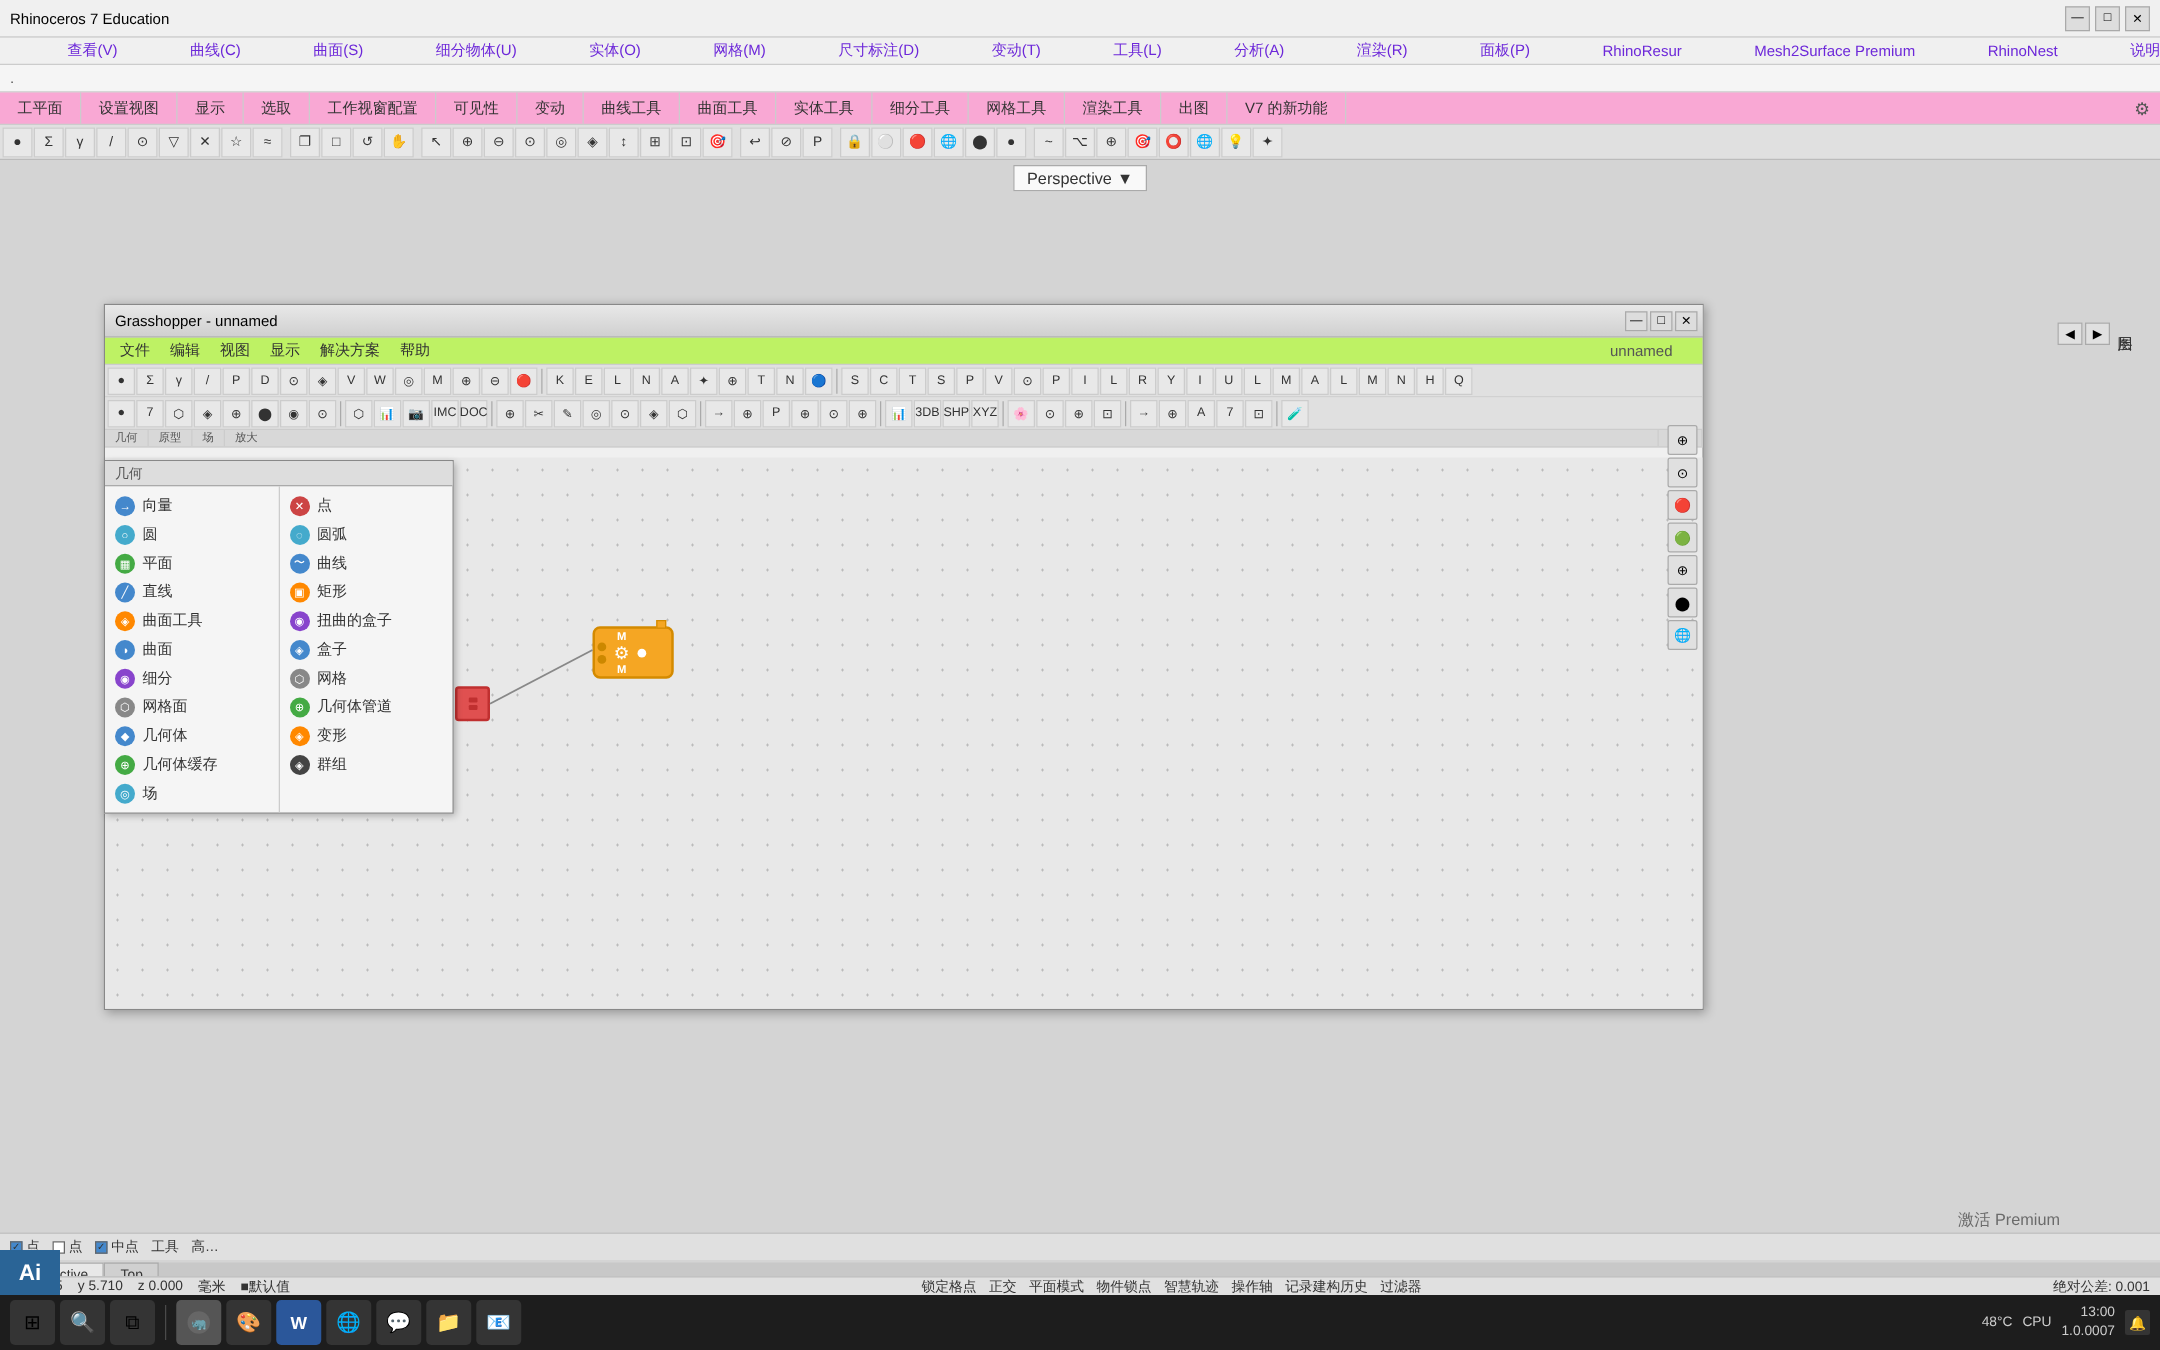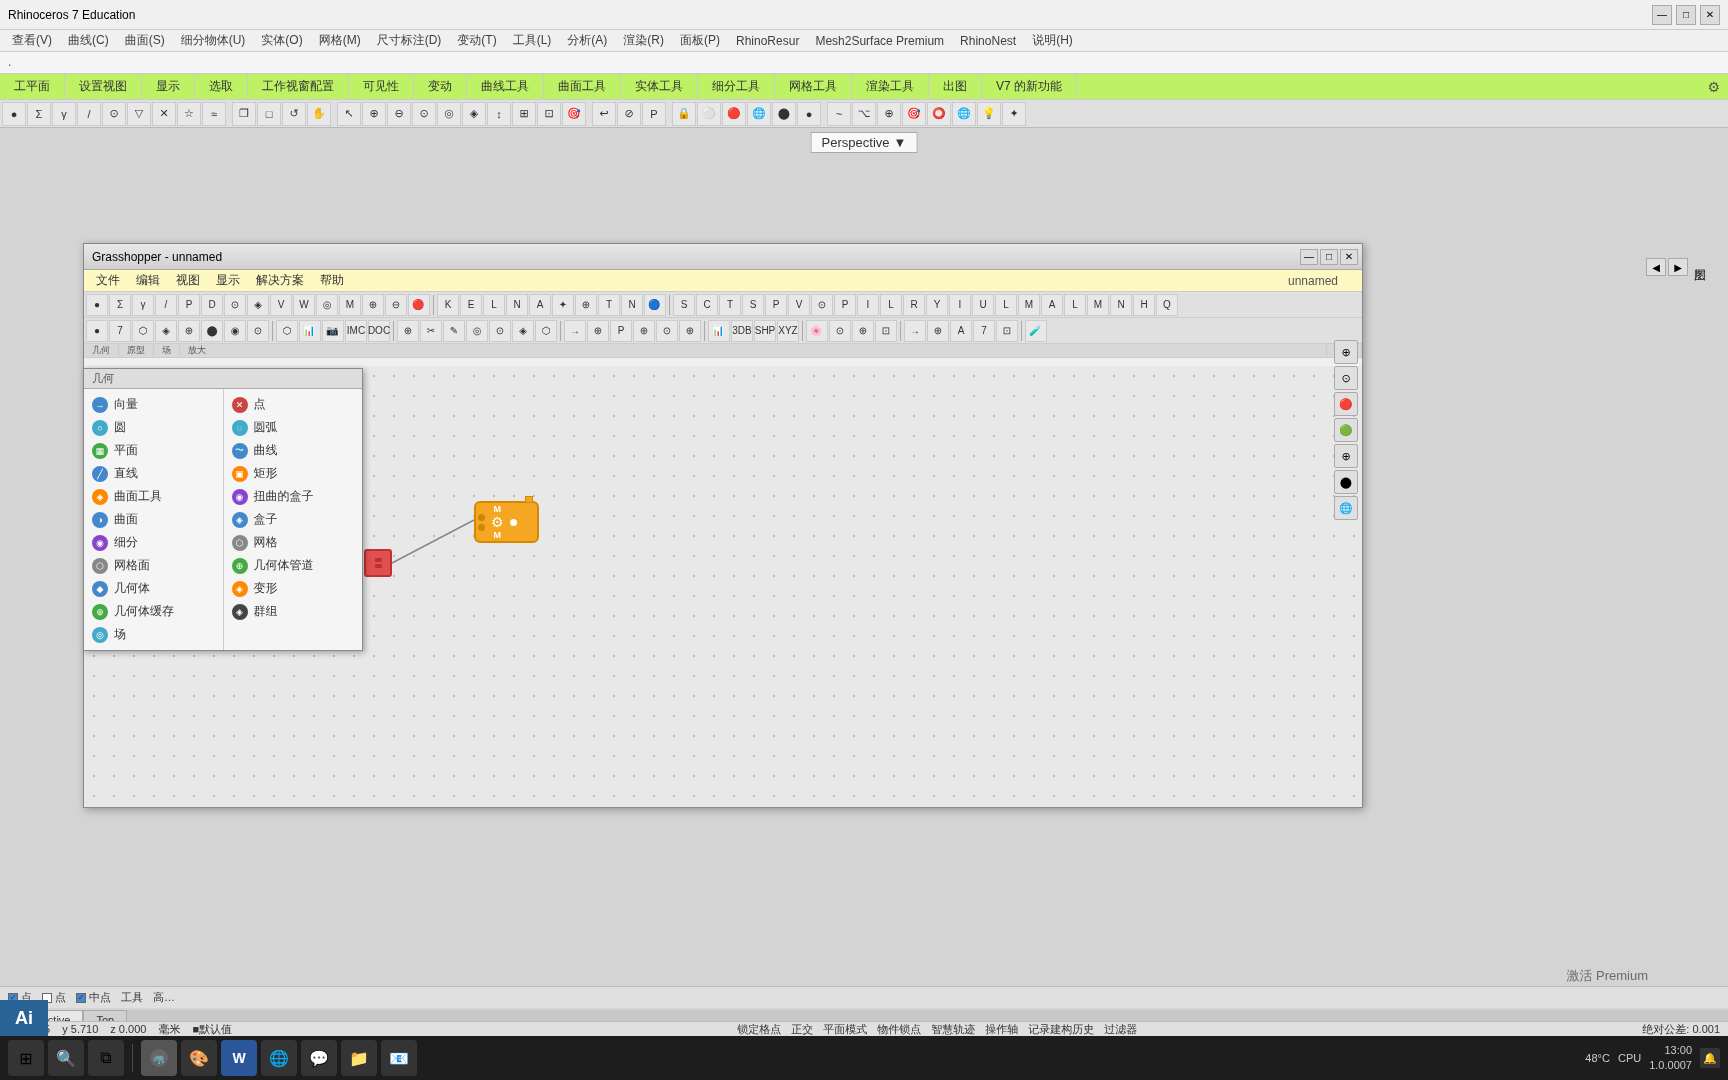--- a/index.html
+++ b/index.html
@@ -46,39 +46,40 @@
       height: 22px;
       background: #f0f0f0;
       display: flex;
       align-items: center;
       border-bottom: 1px solid #ccc;
       padding: 0 4px;
     }
     .menu-item {
       padding: 2px 8px;
       font-size: 12px;
-      color: #404040;
+      color: #6d28d9;
       cursor: pointer;
       white-space: nowrap;
+      margin-left: 42px;
     }
 
     
     #command-area {
       height: 22px;
       background: #f5f5f5;
       border-bottom: 1px solid #ccc;
       padding: 3px 8px;
       font-size: 12px;
       color: #555;
     }
 
     
     #tab-bar {
       height: 26px;
-      background: #bef264;
+      background: #f9a8d4;
       display: flex;
       align-items: stretch;
       border-bottom: 1px solid #ccc;
     }
     .tab-item {
       padding: 0 14px;
       display: flex;
       align-items: center;
       font-size: 12px;
       color: #333;
@@ -224,21 +225,21 @@
       justify-content: center;
       font-size: 10px;
       cursor: pointer;
       background: #ddd;
       border: 1px solid #aaa;
     }
 
     
     #gh-menubar {
       height: 22px;
-      background: #fef9c3;
+      background: #bef264;
       display: flex;
       align-items: center;
       border-bottom: 1px solid #ccc;
       padding: 0 4px;
     }
     .gh-menu-item {
       padding: 2px 8px;
       font-size: 12px;
       color: #333;
       cursor: pointer;

